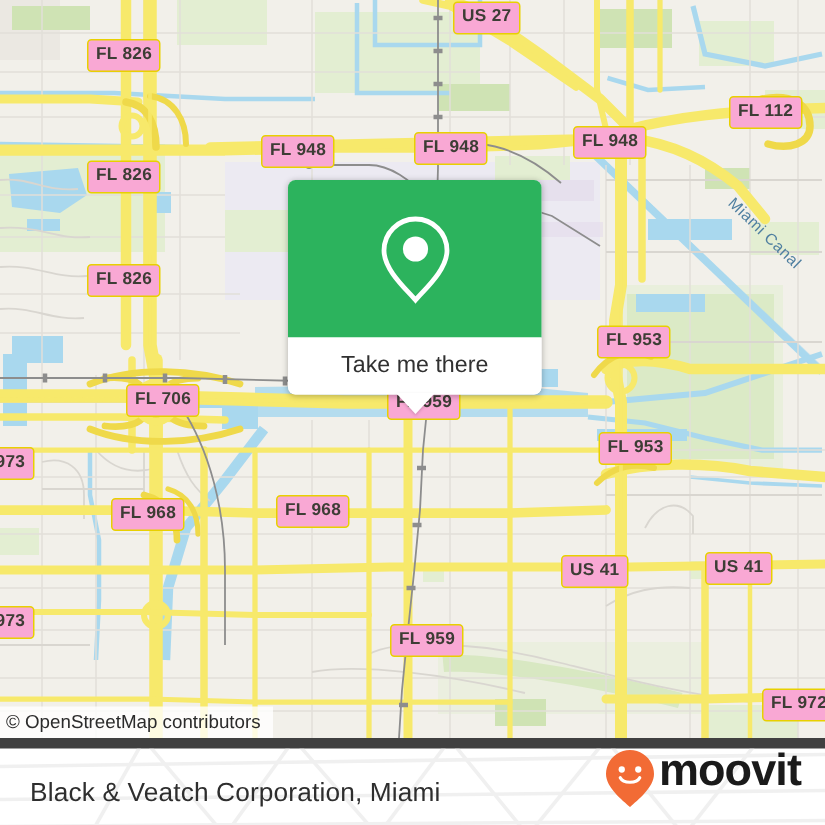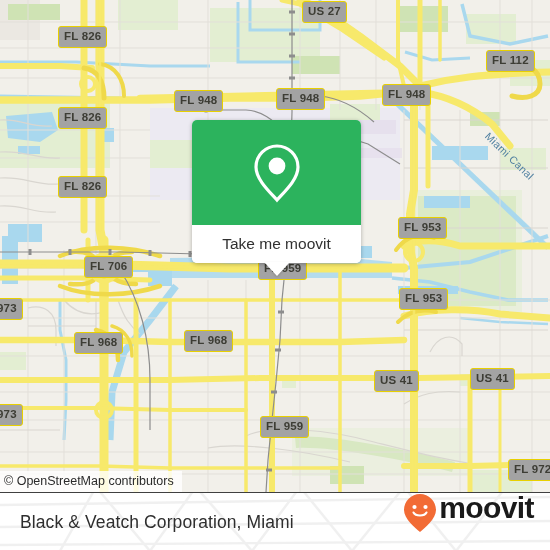--- a/index.html
+++ b/index.html
@@ -24,21 +24,21 @@
     width: 550px;
     height: 492px;
     background: #f2f0ea;
     overflow: hidden;
   }
   #map-svg { position: absolute; left: 0; top: 0; }
 
   
   .shield {
     position: absolute;
-    background: #a3a3a3;
+    background: #f9a8d4;
     border: 1.6px solid #e8d000;
     border-radius: 3px;
     color: #3d3d35;
     font-size: 11.5px;
     font-weight: bold;
     line-height: 1;
     padding: 3.5px 5px 4.5px 5px;
     white-space: nowrap;
     letter-spacing: 0.2px;
     font-family: "Liberation Sans", sans-serif;
@@ -109,21 +109,21 @@
   }
 
   
   #footer {
     position: absolute;
     left: 0;
     top: 492px;
     width: 550px;
     height: 58px;
     background: #ffffff;
-    border-top: 1px solid #404040;
+    border-top: 7px solid #404040;
     overflow: hidden;
   }
   #footer-watermark {
     position: absolute;
     left: 0; top: 0;
     width: 550px; height: 58px;
     opacity: 1;
   }
   #footer-title {
     position: absolute;
@@ -427,21 +427,21 @@
     <div class="canal-label" style="left:487px; top:128px; transform: rotate(44deg);">Miami Canal</div>
 
     <div id="shield-layer">
         <div class="shield" style="left: 58px; top: 26px;">FL 826</div>
         <div class="shield" style="left: 58px; top: 107px;">FL 826</div>
         <div class="shield" style="left: 58px; top: 176px;">FL 826</div>
         <div class="shield" style="left: 174px; top: 90px;">FL 948</div>
         <div class="shield" style="left: 276px; top: 88px;">FL 948</div>
         <div class="shield" style="left: 382px; top: 84px;">FL 948</div>
         <div class="shield" style="left: 302px; top: 1px;">US 27</div>
-        <div class="shield" style="left: 486px; top: 50px;">FL 112</div>
+        <div class="shield" style="left: 486px; top: 64px;">FL 112</div>
         <div class="shield" style="left: 398px; top: 217px;">FL 953</div>
         <div class="shield" style="left: 399px; top: 288px;">FL 953</div>
         <div class="shield" style="left: 84px; top: 256px;">FL 706</div>
         <div class="shield" style="left: 74px; top: 332px;">FL 968</div>
         <div class="shield" style="left: 184px; top: 330px;">FL 968</div>
         <div class="shield" style="left: 374px; top: 370px;">US 41</div>
         <div class="shield" style="left: 470px; top: 368px;">US 41</div>
         <div class="shield" style="left: 260px; top: 416px;">FL 959</div>
         <div class="shield" style="left: 258px; top: 258px;">FL 959</div>
         <div class="shield" style="left: 508px; top: 459px;">FL 972</div>
@@ -450,21 +450,21 @@
       </div>
 
     <div id="poi-card">
       <div id="poi-card-image">
         <svg width="52" height="64" viewBox="0 0 52 64">
           <path d="M26 5 C14.4 5 5 14.4 5 26 C5 39 20 52 26 59 C32 52 47 39 47 26 C47 14.4 37.6 5 26 5 Z" fill="none" stroke="#ffffff" stroke-width="3.2"></path>
           <circle cx="26" cy="25" r="8.4" fill="#ffffff"></circle>
         </svg>
       </div>
       <div id="poi-card-action">
-        <span>Take me moovit</span>
+        <span>Take me there</span>
       </div>
       <div id="poi-card-pointer"></div>
     </div>
 
     <div id="attribution">© OpenStreetMap contributors</div>
   </div>
 
   <div id="footer">
     <svg id="footer-watermark" viewBox="0 0 550 58">
       <g stroke="#f0f0f0" stroke-width="2.4" fill="none">

